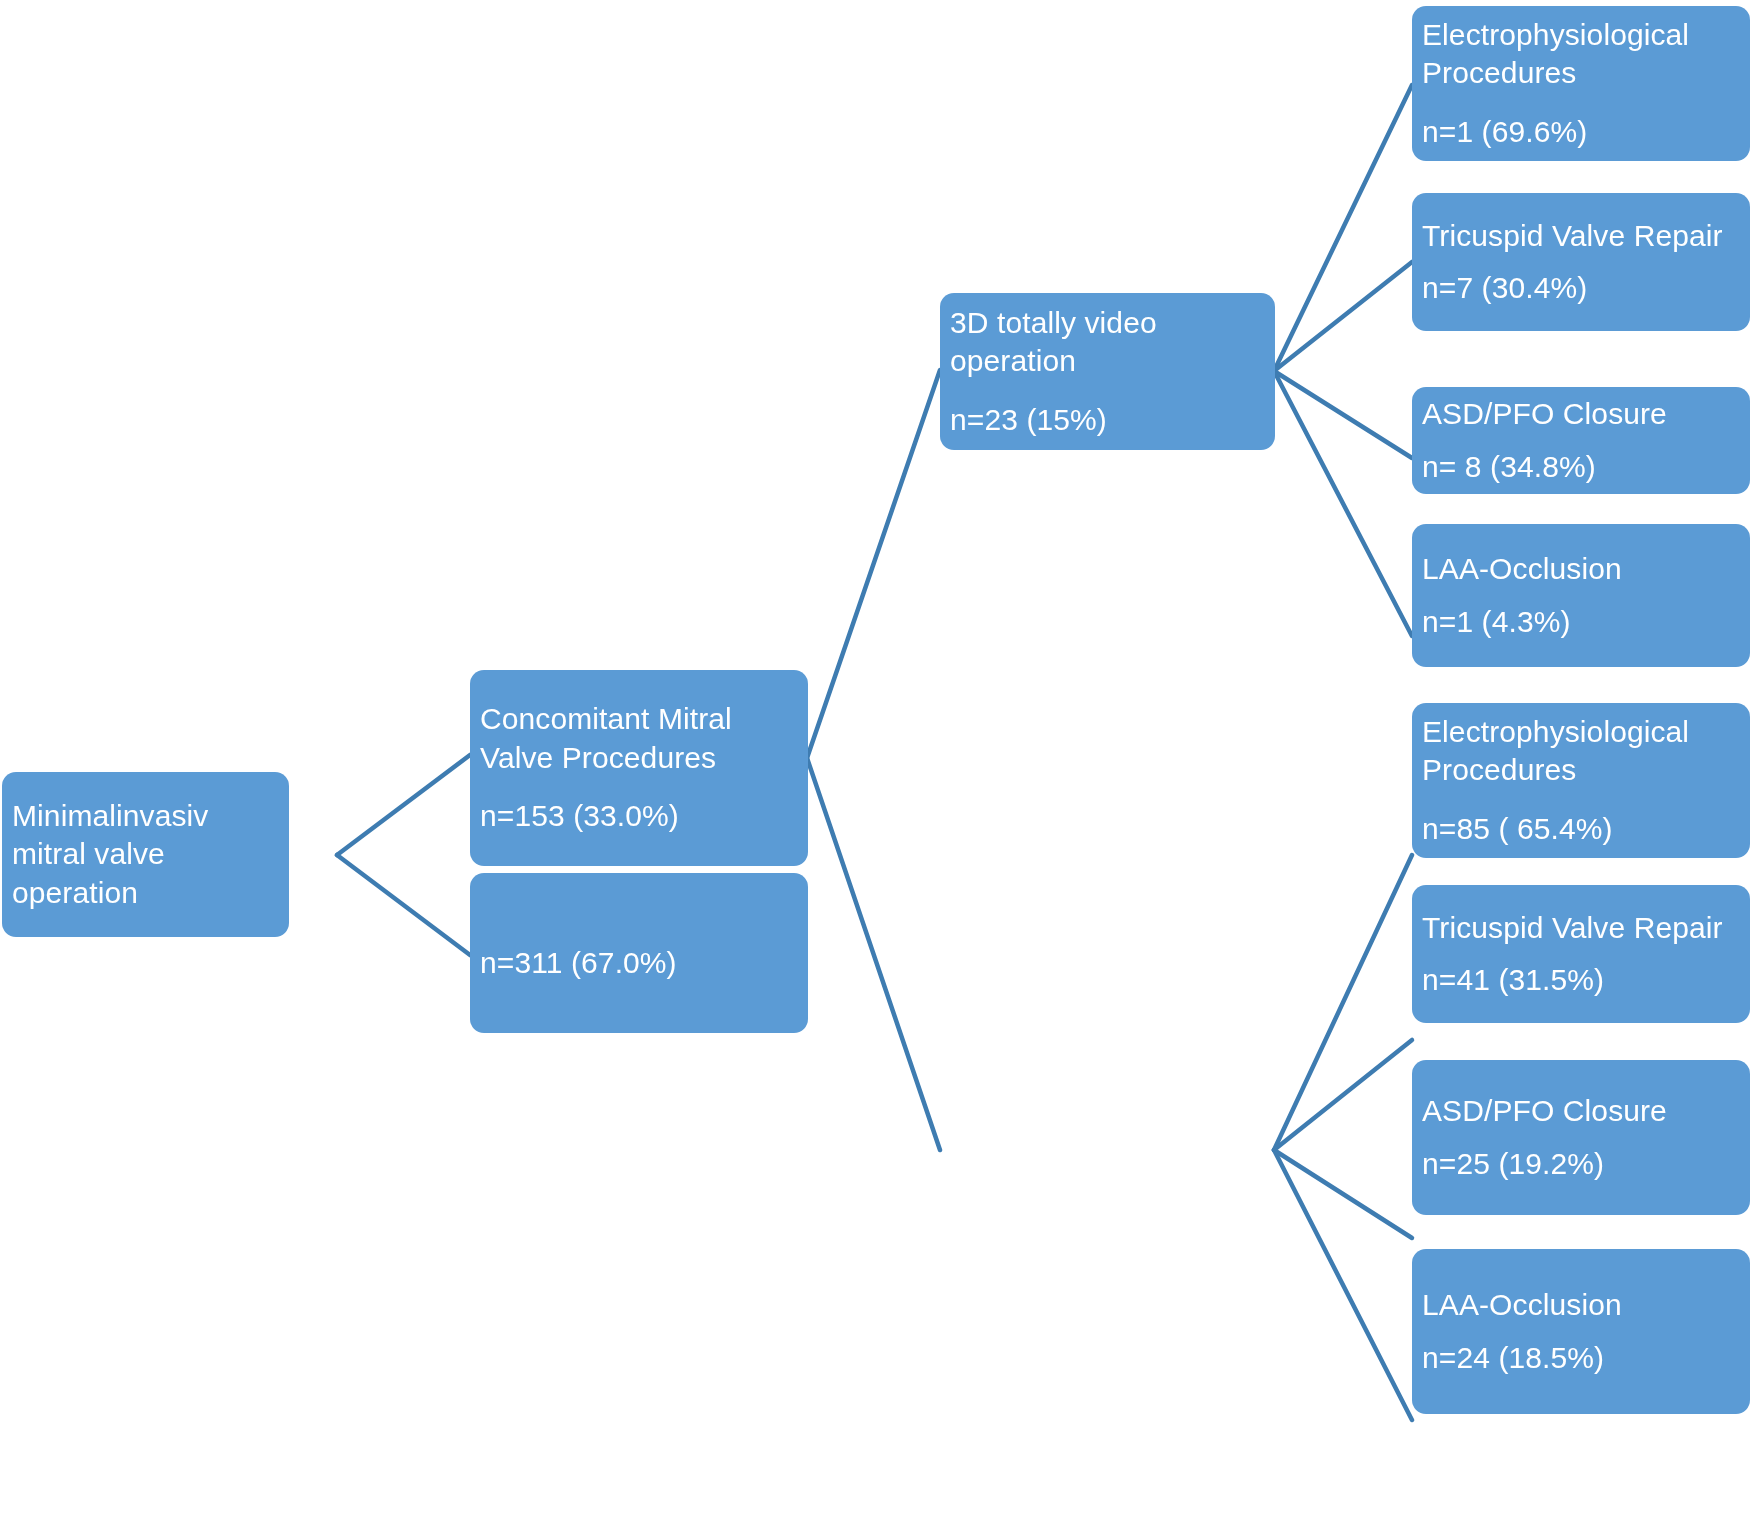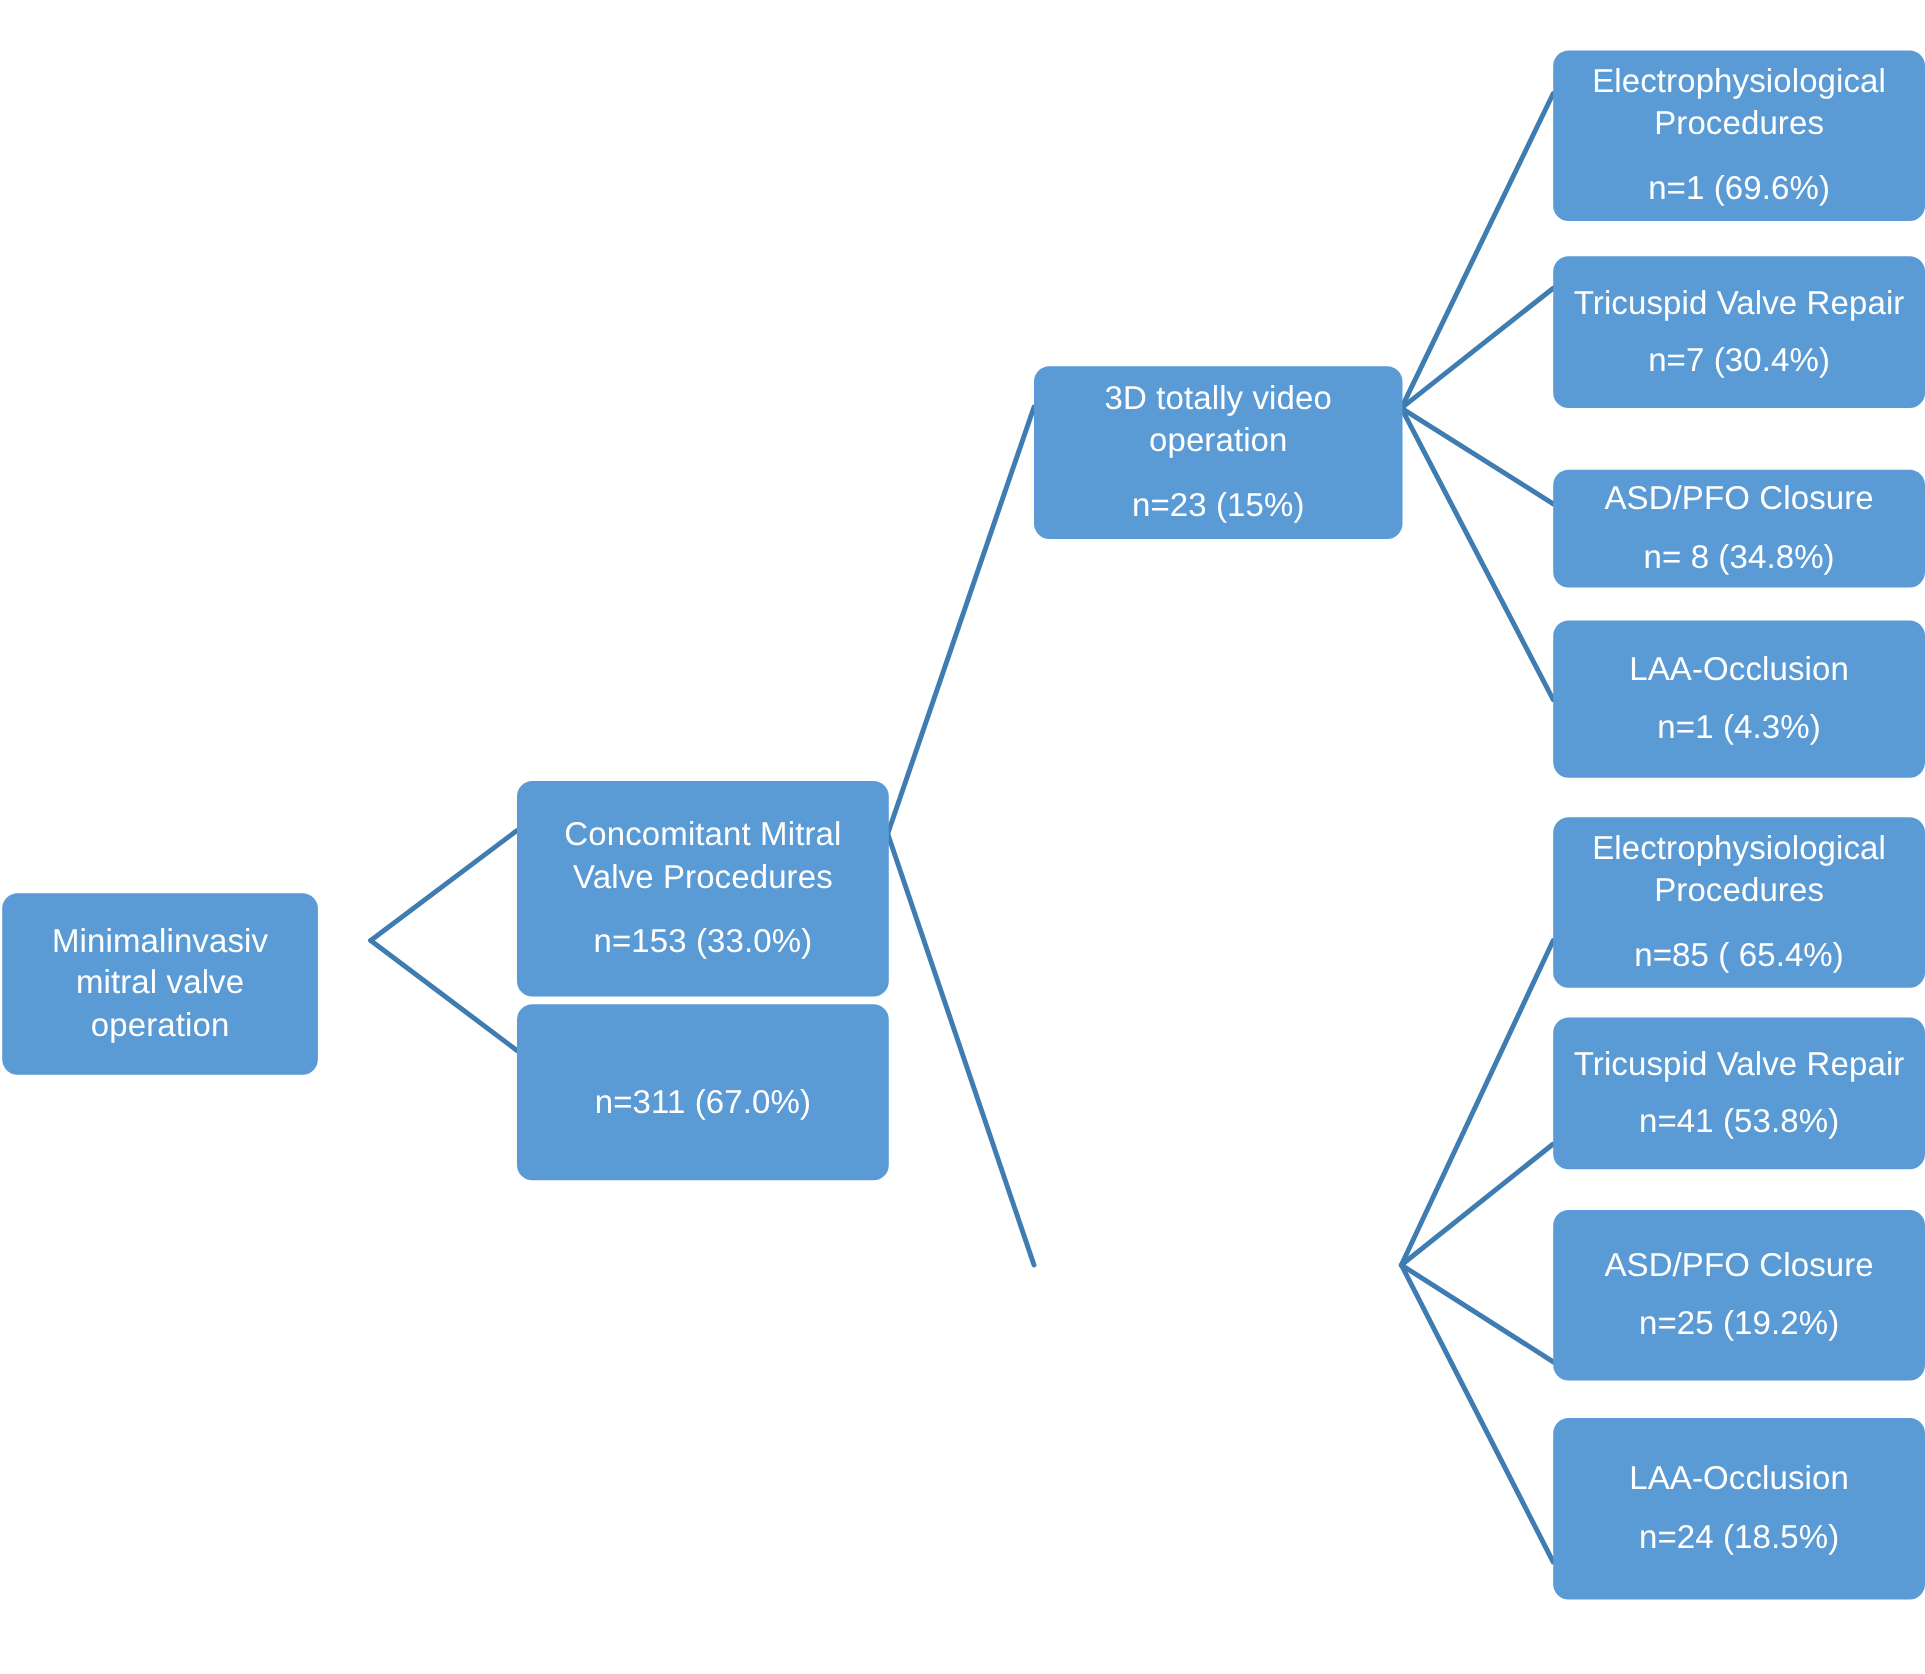--- a/index.html
+++ b/index.html
@@ -30,26 +30,24 @@
   .node {
     position: absolute;
     box-sizing: border-box;
     background: #5B9BD5;
     border-radius: 14px;
     color: #ffffff;
     display: flex;
     flex-direction: column;
     align-items: center;
     justify-content: center;
-    text-align: center;
     padding: 14px 10px;
     line-height: 1.28;
     font-size: 30px;
     letter-spacing: 0.1px;
-    margin-top: 40px;
   }
   .node .title {
     display: block;
     width: 100%;
   }
   .node .count {
     display: block;
     width: 100%;
     margin-top: 20px;
   }
@@ -122,21 +120,21 @@
     <span class="count">n=1 (4.3%)</span>
   </div>
 
   <div class="node" style="left:1412px; top:703px; width:338px; height:155px;">
     <span class="title">Electrophysiological Procedures</span>
     <span class="count">n=85 ( 65.4%)</span>
   </div>
 
   <div class="node compact" style="left:1412px; top:885px; width:338px; height:138px;">
     <span class="title">Tricuspid Valve Repair</span>
-    <span class="count">n=41 (53.8%)</span>
+    <span class="count">n=41 (31.5%)</span>
   </div>
 
   <div class="node compact" style="left:1412px; top:1060px; width:338px; height:155px;">
     <span class="title">ASD/PFO Closure</span>
     <span class="count">n=25 (19.2%)</span>
   </div>
 
   <div class="node compact" style="left:1412px; top:1249px; width:338px; height:165px;">
     <span class="title">LAA-Occlusion</span>
     <span class="count">n=24 (18.5%)</span>

